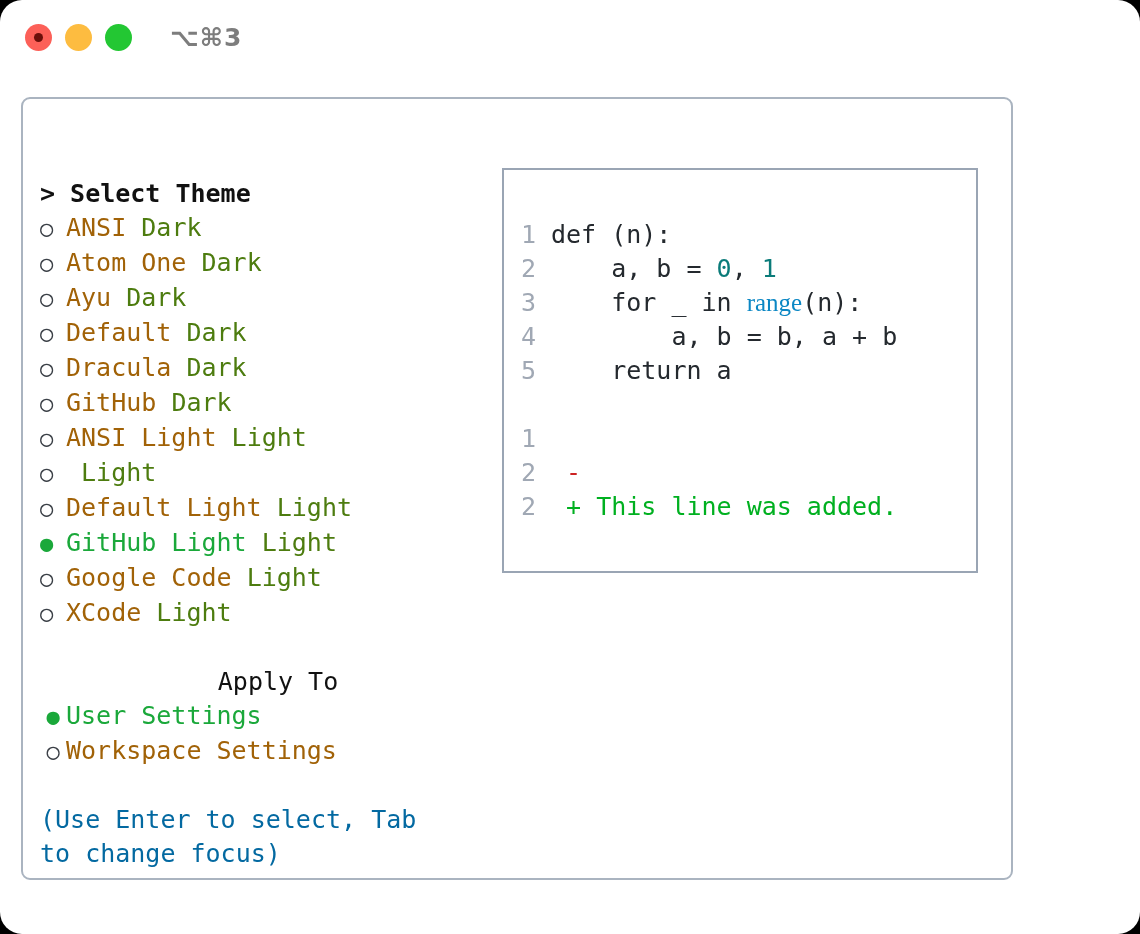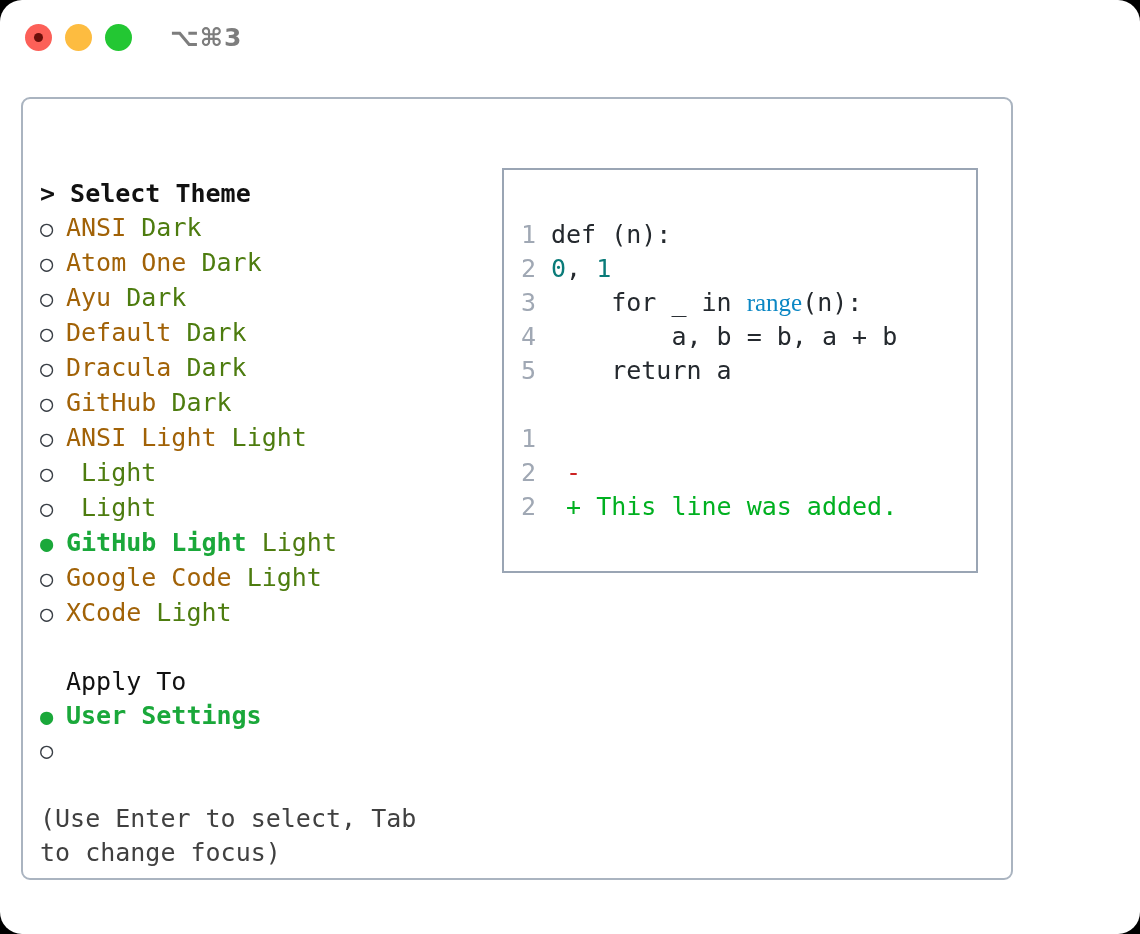--- a/index.html
+++ b/index.html
@@ -129,38 +129,38 @@
     white-space: pre;
   }
   .bullet {
     width: 26px;
     flex: 0 0 26px;
     color: #3a3f46;
     font-size: 22px;
   }
   .bullet.sel { color: #1aa83a; }
   .opt-label { color: #a16207; }
-  .opt.selected .opt-label { color: #1aa83a; font-weight: bold; }
+  .opt.selected .opt-label { color: #1aa83a; }
   .opt-suffix { color: #4d7c0f; }
   .gap { white-space: pre; }
 
-  .group-block { margin-top: 34px; }
+  .group-block { margin-top: 34px; text-align: center; }
   .group-title {
     font-size: 25px;
     color: #111111;
     line-height: 34px;
     white-space: pre;
     padding-left: 26px;
   }
 
   .hint {
     margin-top: 34px;
     font-size: 25px;
     line-height: 34px;
-    color: #404040;
+    color: #0369a1;
     width: 400px;
   }
 
   
   .right-col {
     position: absolute;
     left: 479px;
     top: 50px;
     width: 490px;
   }
@@ -224,42 +224,42 @@
 
         <ul class="opt-list" id="theme-list">
             <li class="opt"><span class="bullet">○</span><span class="opt-label">ANSI</span><span class="gap"> </span><span class="opt-suffix">Dark</span></li>
             <li class="opt"><span class="bullet">○</span><span class="opt-label">Atom One</span><span class="gap"> </span><span class="opt-suffix">Dark</span></li>
             <li class="opt"><span class="bullet">○</span><span class="opt-label">Ayu</span><span class="gap"> </span><span class="opt-suffix">Dark</span></li>
             <li class="opt"><span class="bullet">○</span><span class="opt-label">Default</span><span class="gap"> </span><span class="opt-suffix">Dark</span></li>
             <li class="opt"><span class="bullet">○</span><span class="opt-label">Dracula</span><span class="gap"> </span><span class="opt-suffix">Dark</span></li>
             <li class="opt"><span class="bullet">○</span><span class="opt-label">GitHub</span><span class="gap"> </span><span class="opt-suffix">Dark</span></li>
             <li class="opt"><span class="bullet">○</span><span class="opt-label">ANSI Light</span><span class="gap"> </span><span class="opt-suffix">Light</span></li>
             <li class="opt"><span class="bullet">○</span><span class="gap"> </span><span class="opt-suffix">Light</span></li>
-            <li class="opt"><span class="bullet">○</span><span class="gap"> </span><span class="opt-suffix">Light</span></li>
+            <li class="opt"><span class="bullet">○</span><span class="opt-label">Default Light</span><span class="gap"> </span><span class="opt-suffix">Light</span></li>
             <li class="opt selected"><span class="bullet sel">●</span><span class="opt-label">GitHub Light</span><span class="gap"> </span><span class="opt-suffix">Light</span></li>
             <li class="opt"><span class="bullet">○</span><span class="opt-label">Google Code</span><span class="gap"> </span><span class="opt-suffix">Light</span></li>
             <li class="opt"><span class="bullet">○</span><span class="opt-label">XCode</span><span class="gap"> </span><span class="opt-suffix">Light</span></li>
           </ul>
 
         <div class="group-block">
           <div class="group-title">Apply To</div>
           <ul class="opt-list" id="apply-list">
               <li class="opt selected"><span class="bullet sel">●</span><span class="opt-label">User Settings</span></li>
-              <li class="opt"><span class="bullet">○</span></li>
+              <li class="opt"><span class="bullet">○</span><span class="opt-label">Workspace Settings</span></li>
             </ul>
         </div>
 
         <div class="hint">(Use Enter to select, Tab to change focus)</div>
       </div>
 
       <div class="right-col">
         <div class="preview-box">
           <div id="code-block">
               <div class="code-line"><span class="ln">1</span><span class="code-text">def </span><span class="code-text">(n):</span></div>
-              <div class="code-line"><span class="ln">2</span><span class="tok-num">0</span><span class="code-text">, </span><span class="tok-num">1</span></div>
+              <div class="code-line"><span class="ln">2</span><span class="code-text">    a, b = </span><span class="tok-num">0</span><span class="code-text">, </span><span class="tok-num">1</span></div>
               <div class="code-line"><span class="ln">3</span><span class="code-text">    for _ in </span><span class="tok-builtin">range</span><span class="code-text">(n):</span></div>
               <div class="code-line"><span class="ln">4</span><span class="code-text">        a, b = b, a + b</span></div>
               <div class="code-line"><span class="ln">5</span><span class="code-text">    return a</span></div>
             </div>
           <div class="blank-line"></div>
           <div id="diff-block">
               <div class="code-line"><span class="ln">1</span><span class="diff-ctx">   </span></div>
               <div class="code-line"><span class="ln">2</span><span class="diff-del"> - </span></div>
               <div class="code-line"><span class="ln">2</span><span class="diff-add"> + </span><span class="diff-add">This line was added.</span></div>
             </div>

